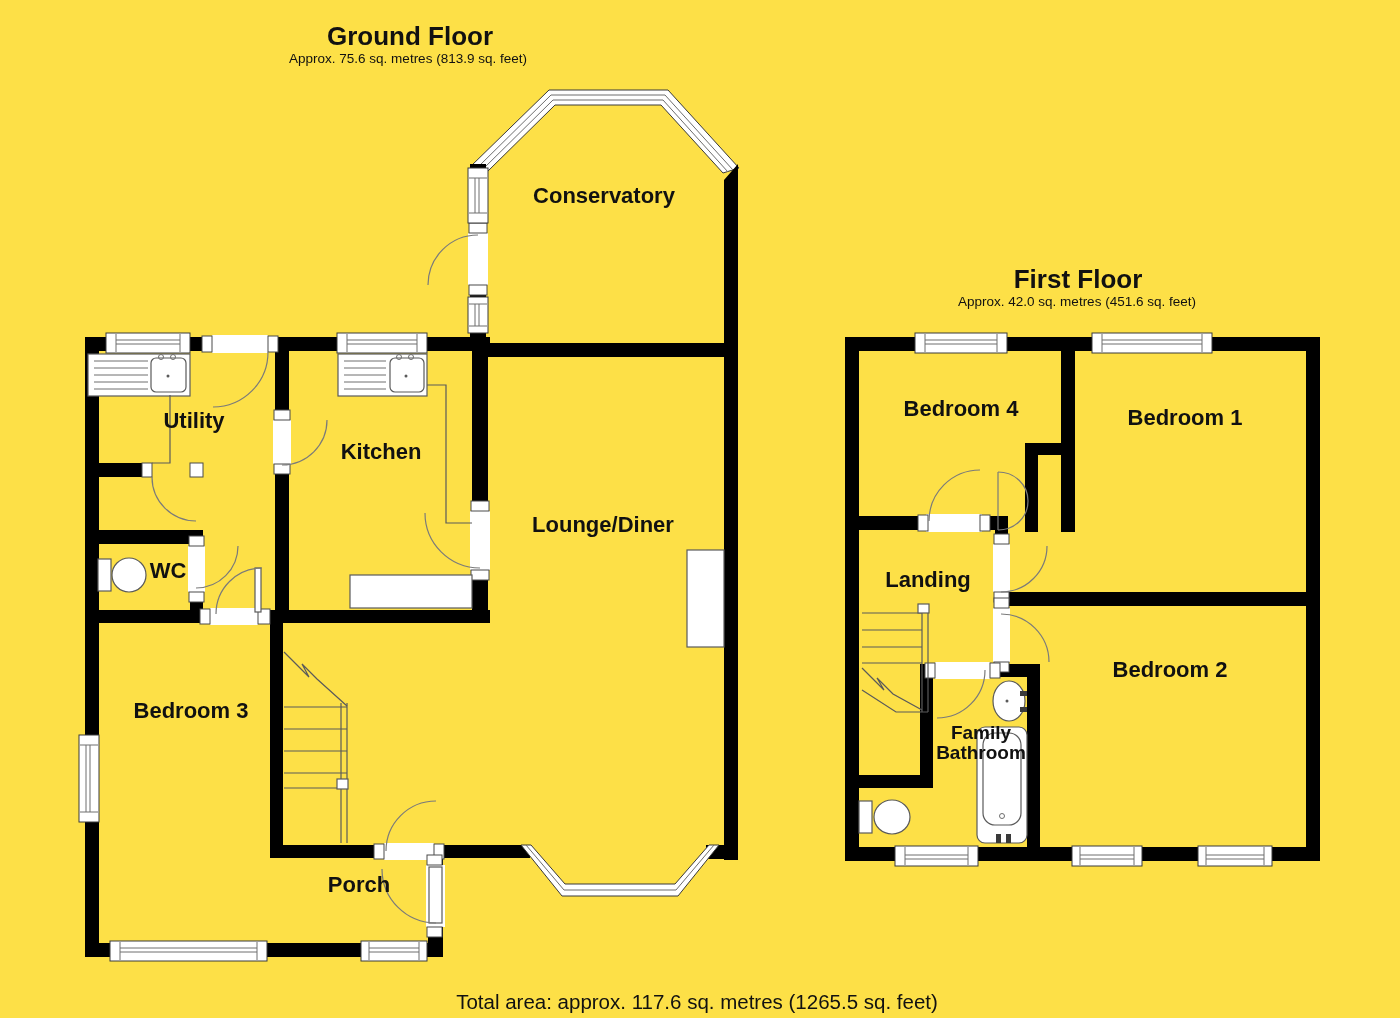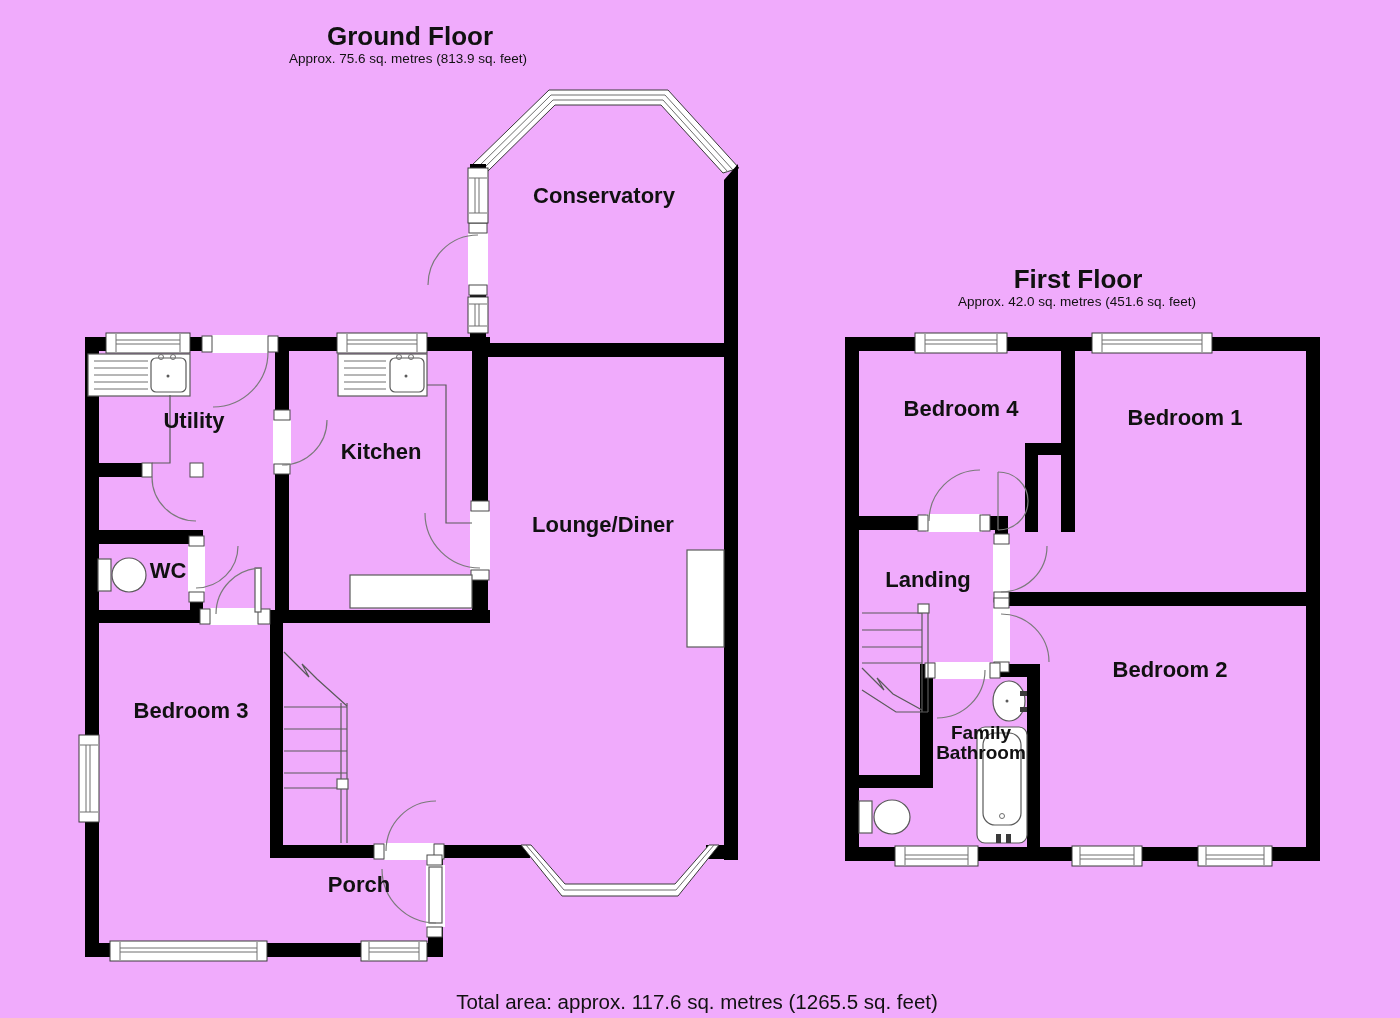--- a/index.html
+++ b/index.html
@@ -1,16 +1,16 @@
 <!DOCTYPE html>
 <html><head>
 <meta charset="utf-8">
 <style>
   html,body{margin:0;padding:0;background:#ffffff;}
-  .page{position:relative;width:1400px;height:1018px;background:#f0abfc;overflow:hidden;
+  .page{position:relative;width:1400px;height:1018px;background:#fde047;overflow:hidden;
         font-family:"Liberation Sans", sans-serif;}
   svg{position:absolute;left:0;top:0;}
   .wall{fill:#000;}
   .thin{fill:none;stroke:#5a5a5a;stroke-width:1.2;}
   .thin2{fill:none;stroke:#6e6e6e;stroke-width:1;}
   .fix{fill:#fff;stroke:#5a5a5a;stroke-width:1.2;}
   .win{fill:#fff;stroke:#3a3a3a;stroke-width:1;}
   .open{fill:#fff;stroke:none;}
   .jamb{fill:#fff;stroke:#4a4a4a;stroke-width:1;}
   .arc{fill:none;stroke:#7a7a7a;stroke-width:1.2;}

